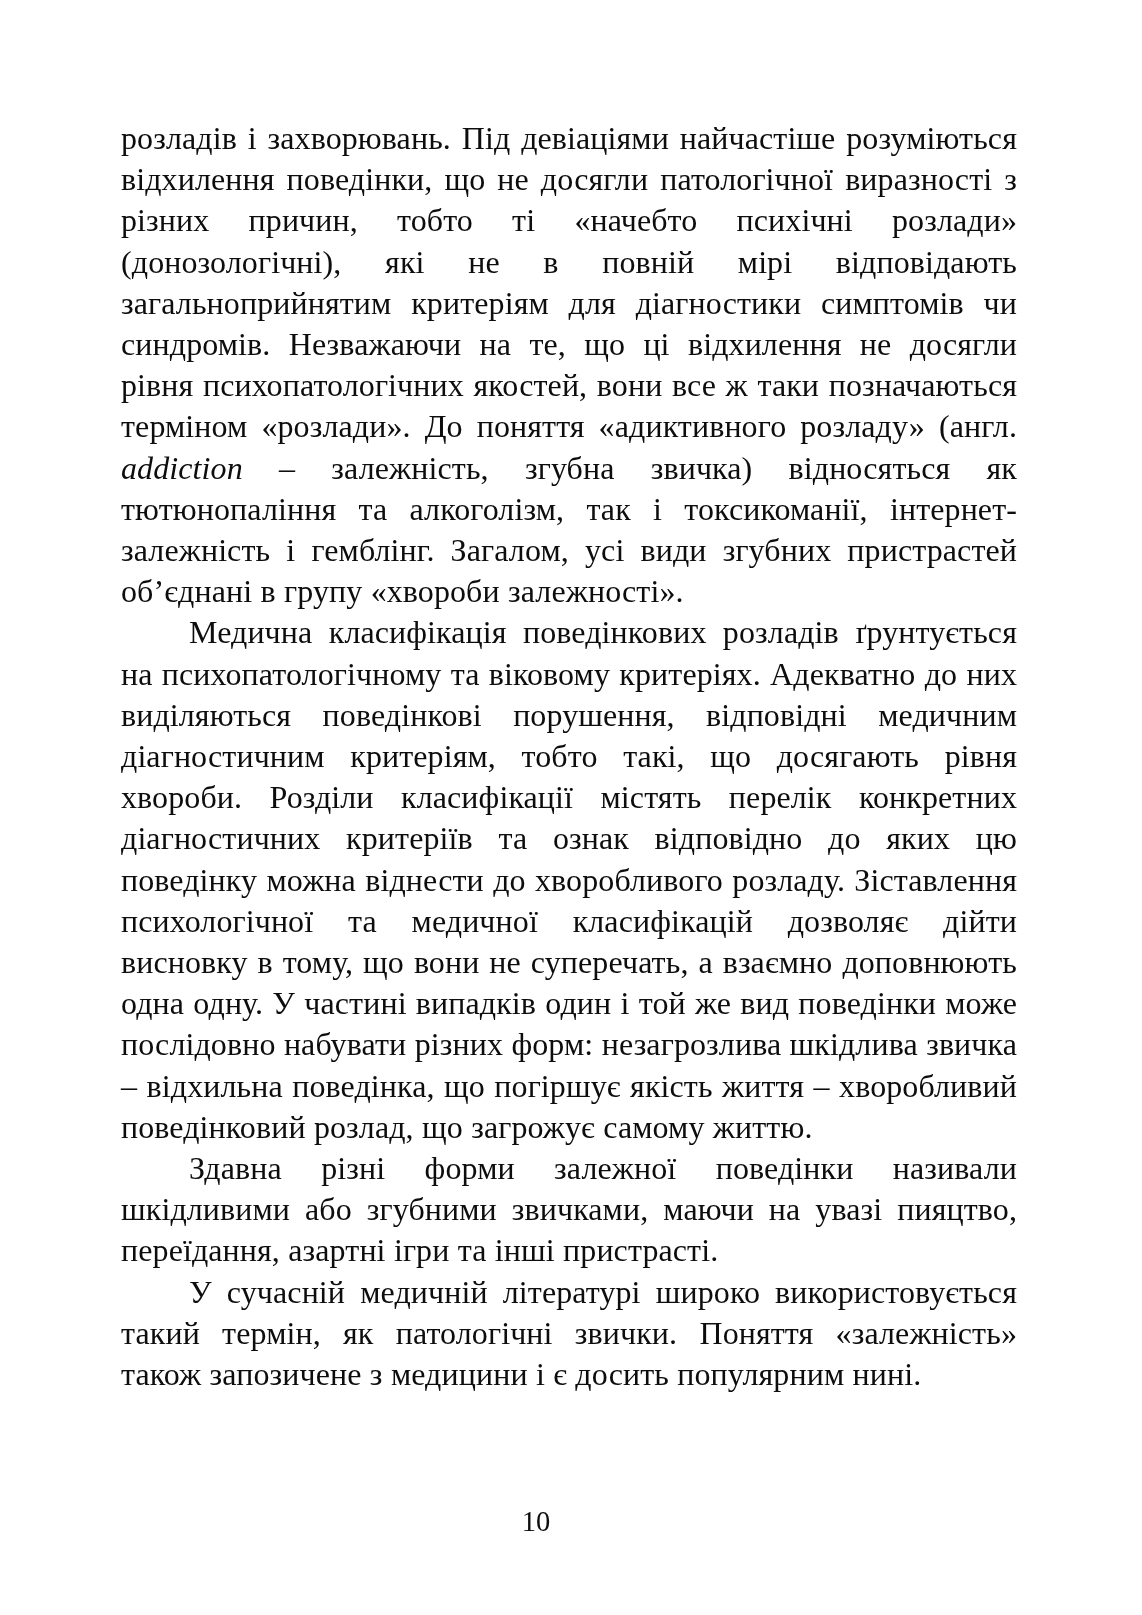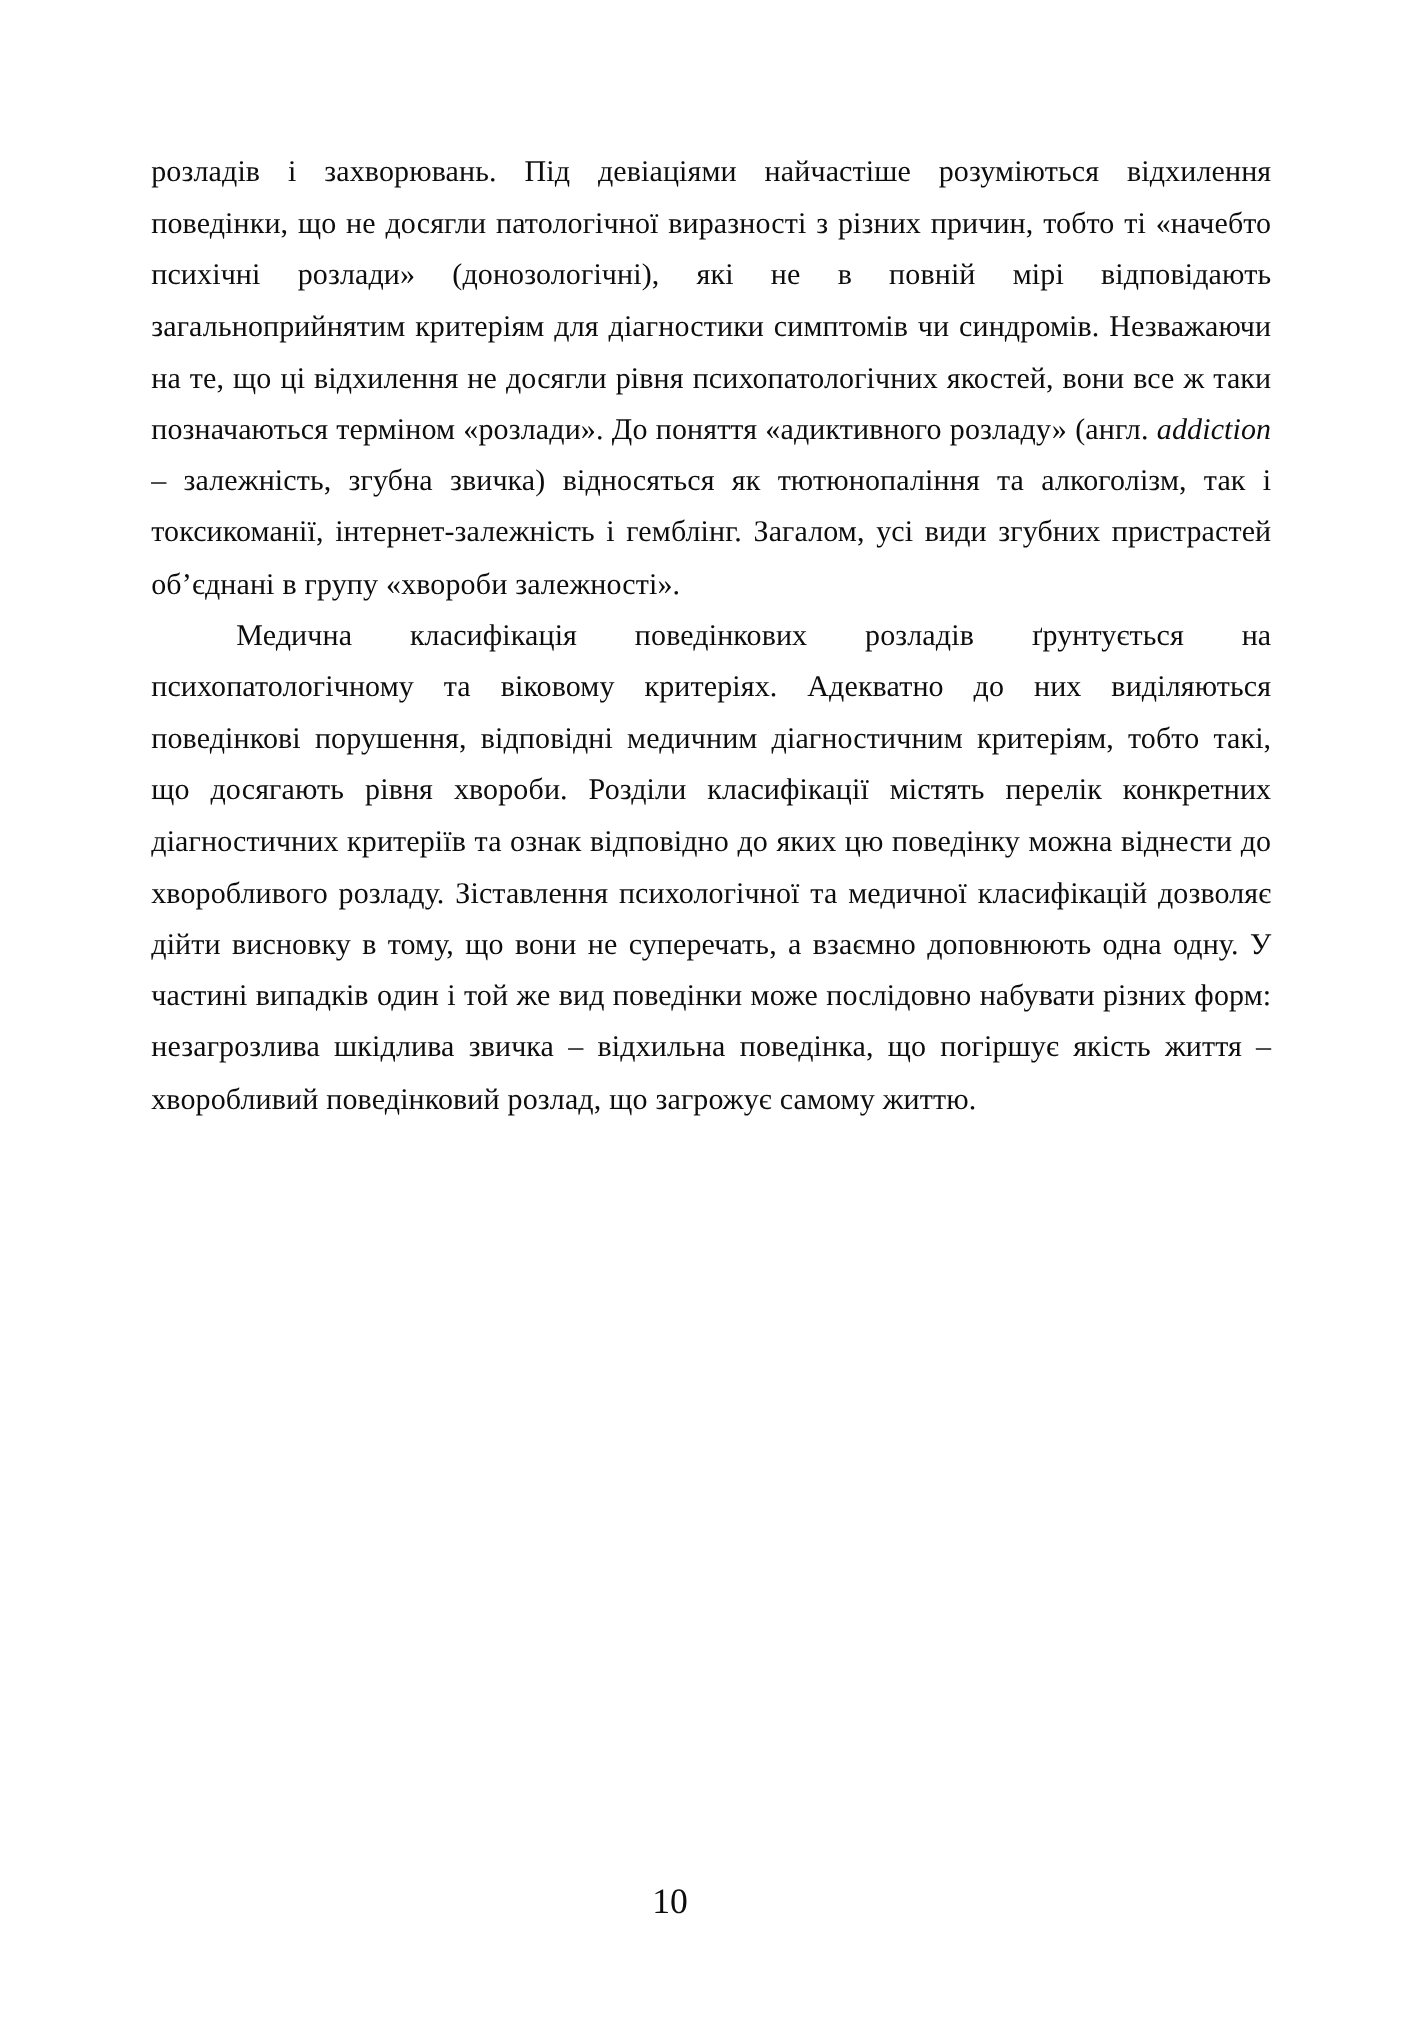--- a/index.html
+++ b/index.html
@@ -29,21 +29,21 @@
   .text-block {
     position: absolute;
     left: 121px;
     top: 118px;
     width: 896px;
   }
 
   p.para {
     margin: 0;
     padding: 0;
-    font-size: 24px;
+    font-size: 32px;
     line-height: 41.2px;
     text-align: justify;
     text-justify: inter-word;
     text-indent: 68px;
     letter-spacing: 0.1px;
     word-spacing: 0.2px;
     -webkit-font-smoothing: antialiased;
   }
 
   p.para.no-indent {
@@ -69,20 +69,22 @@
 <body>
 
 <div class="page">
 
   <div class="text-block">
 
     <p class="para no-indent"><span>розладів і захворювань. Під девіаціями найчастіше розуміються відхилення поведінки, що не досягли патологічної виразності з різних причин, тобто ті «начебто психічні розлади» (донозологічні), які не в повній мірі відповідають загальноприйнятим критеріям для діагностики симптомів чи синдромів. Незважаючи на те, що ці відхилення не досягли рівня психопатологічних якостей, вони все ж таки позначаються терміном «розлади». До поняття «адиктивного розладу» (англ. </span><em class="latin">addiction</em><span> – залежність, згубна звичка) відносяться як тютюнопаління та алкоголізм, так і токсикоманії, інтернет-залежність і гемблінг. Загалом, усі види згубних пристрастей об’єднані в групу «хвороби залежності».</span></p>
 
     <p class="para"><span>Медична класифікація поведінкових розладів ґрунтується на психопатологічному та віковому критеріях. Адекватно до них виділяються поведінкові порушення, відповідні медичним діагностичним критеріям, тобто такі, що досягають рівня хвороби. Розділи класифікації містять перелік конкретних діагностичних критеріїв та ознак відповідно до яких цю поведінку можна віднести до хворобливого розладу. Зіставлення психологічної та медичної класифікацій дозволяє дійти висновку в тому, що вони не суперечать, а взаємно доповнюють одна одну. У частині випадків один і той же вид поведінки може послідовно набувати різних форм: незагрозлива шкідлива звичка – відхильна поведінка,  що погіршує якість життя – хворобливий поведінковий розлад, що загрожує самому життю.</span></p>
 
+    <p class="para"><span>Здавна різні форми залежної поведінки називали шкідливими або згубними звичками, маючи на увазі пияцтво, переїдання, азартні ігри та інші пристрасті.</span></p>
 
+    <p class="para"><span>У сучасній медичній літературі широко використовується такий термін, як патологічні звички. Поняття «залежність» також запозичене з медицини і є досить популярним нині.</span></p>
 
 
   </div>
 
   <div class="page-number">10</div>
 
 </div>
 
 </body></html>

